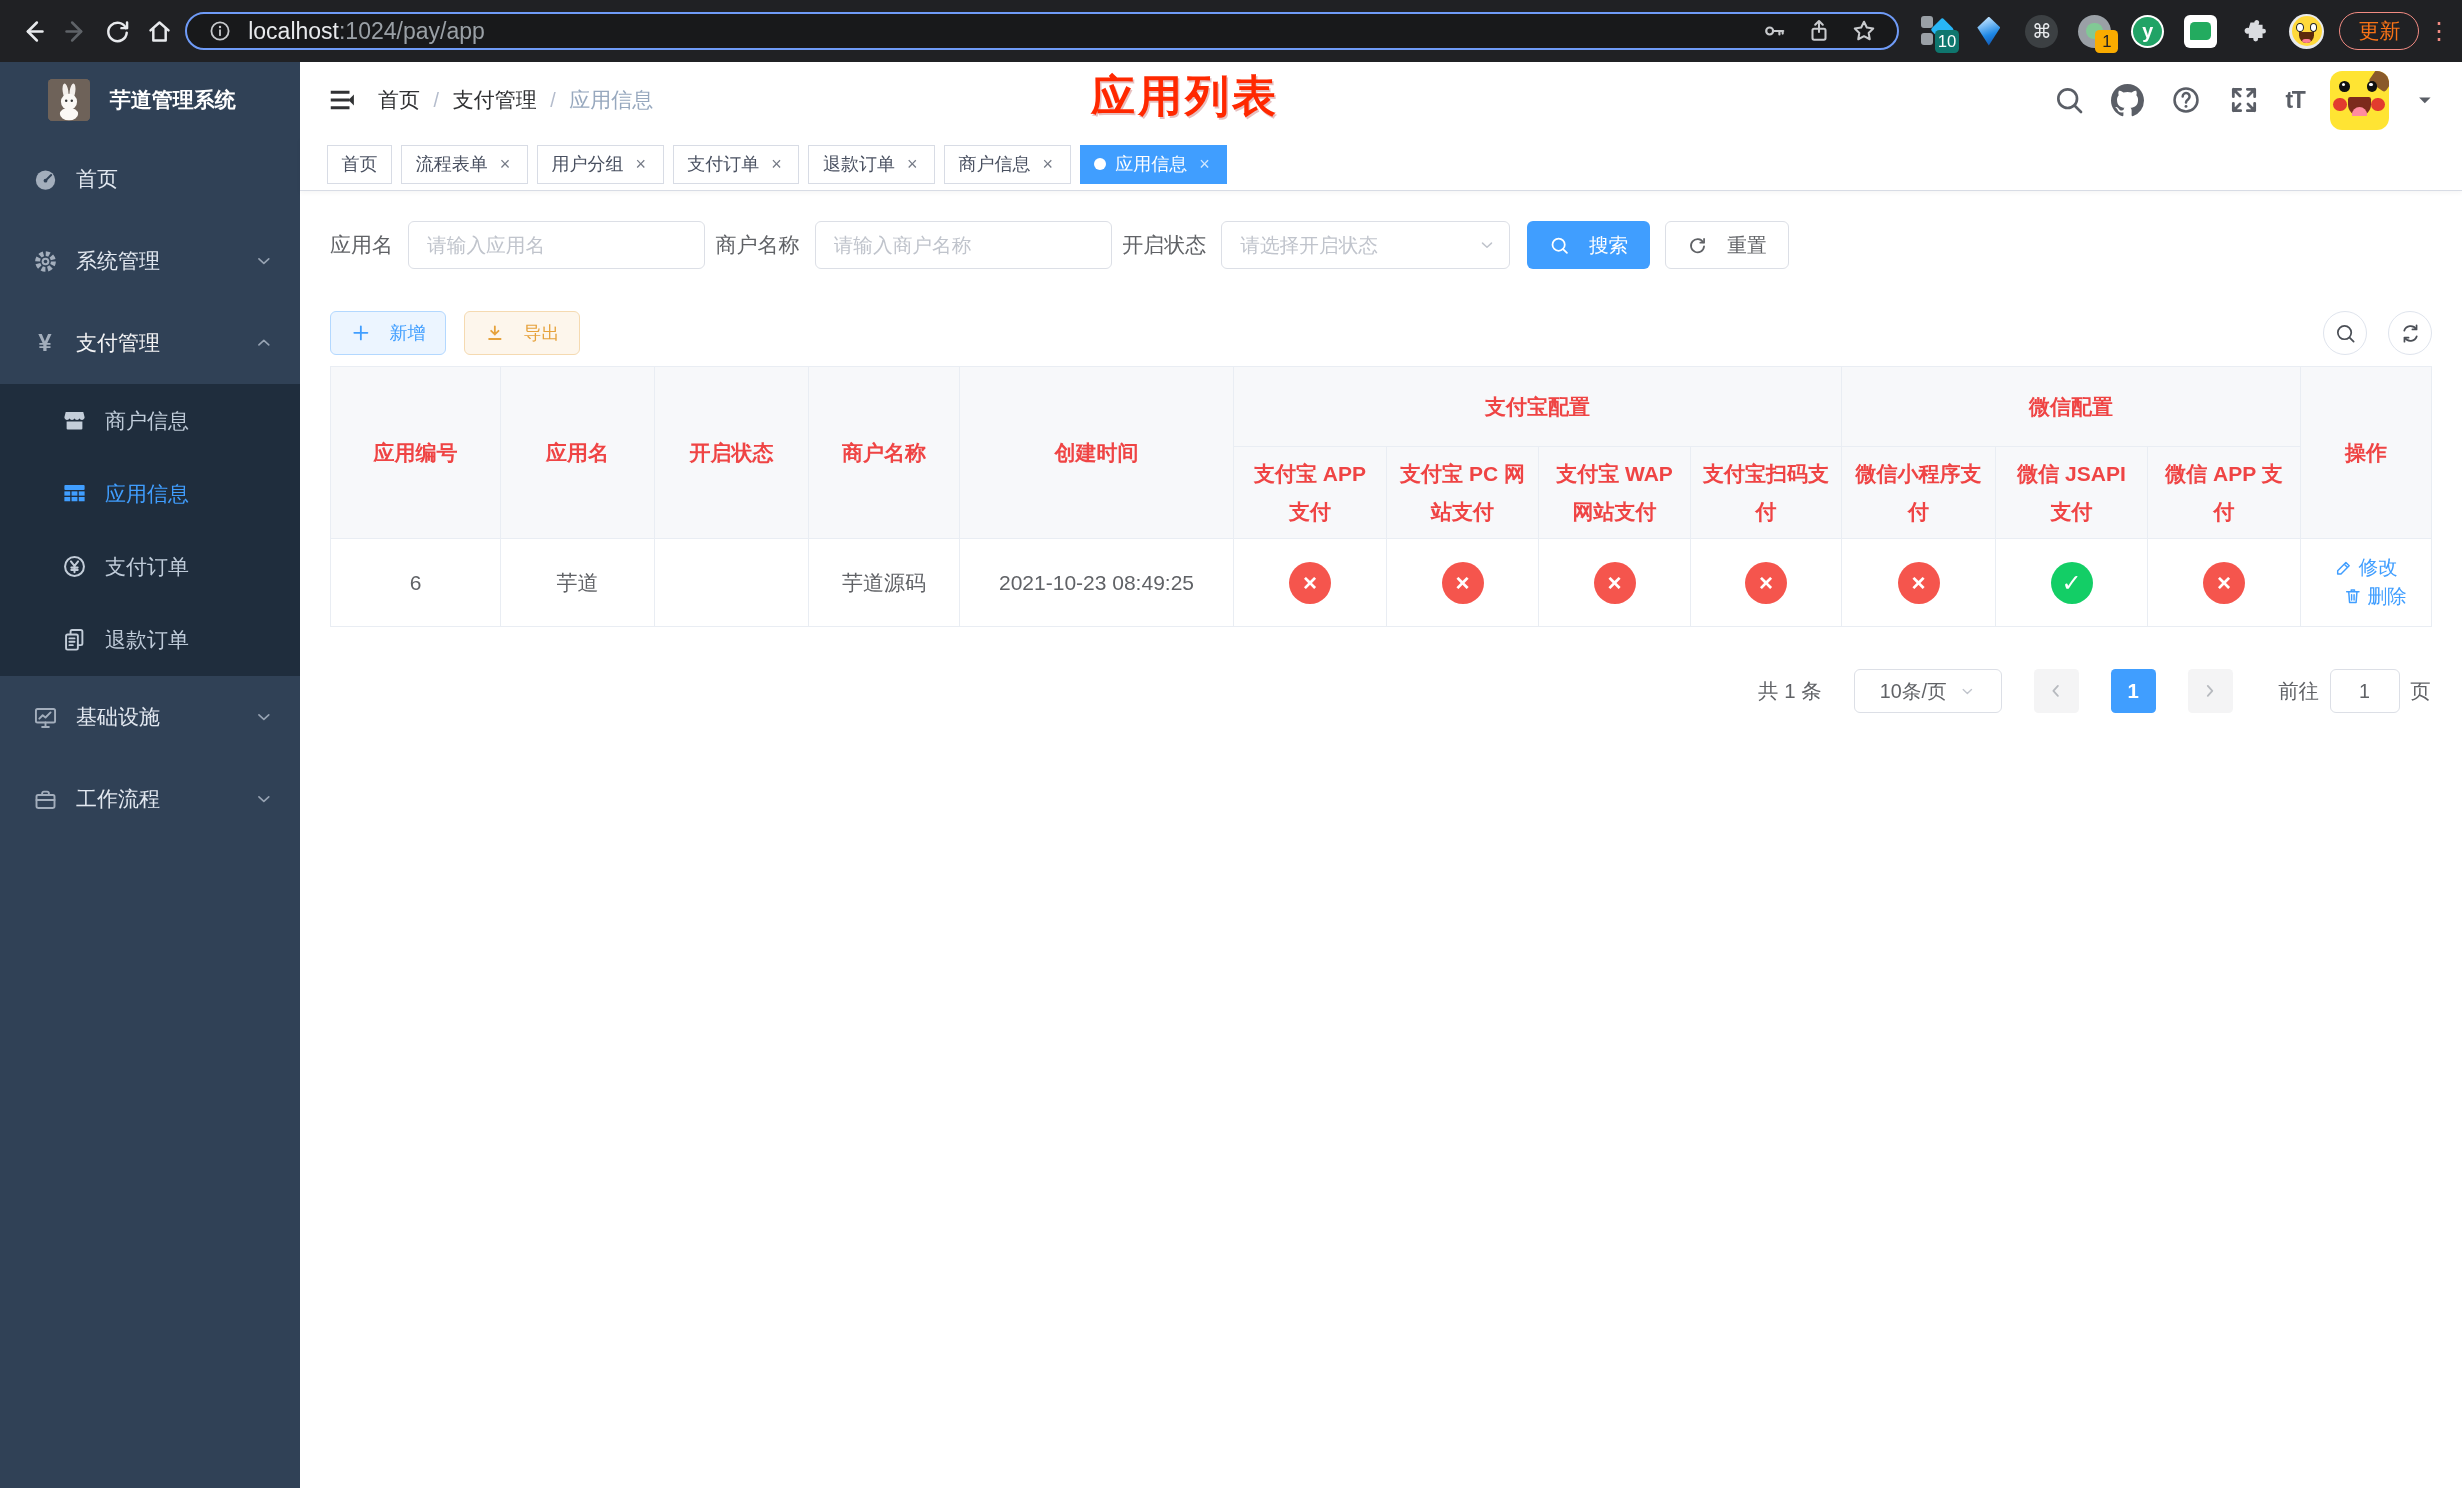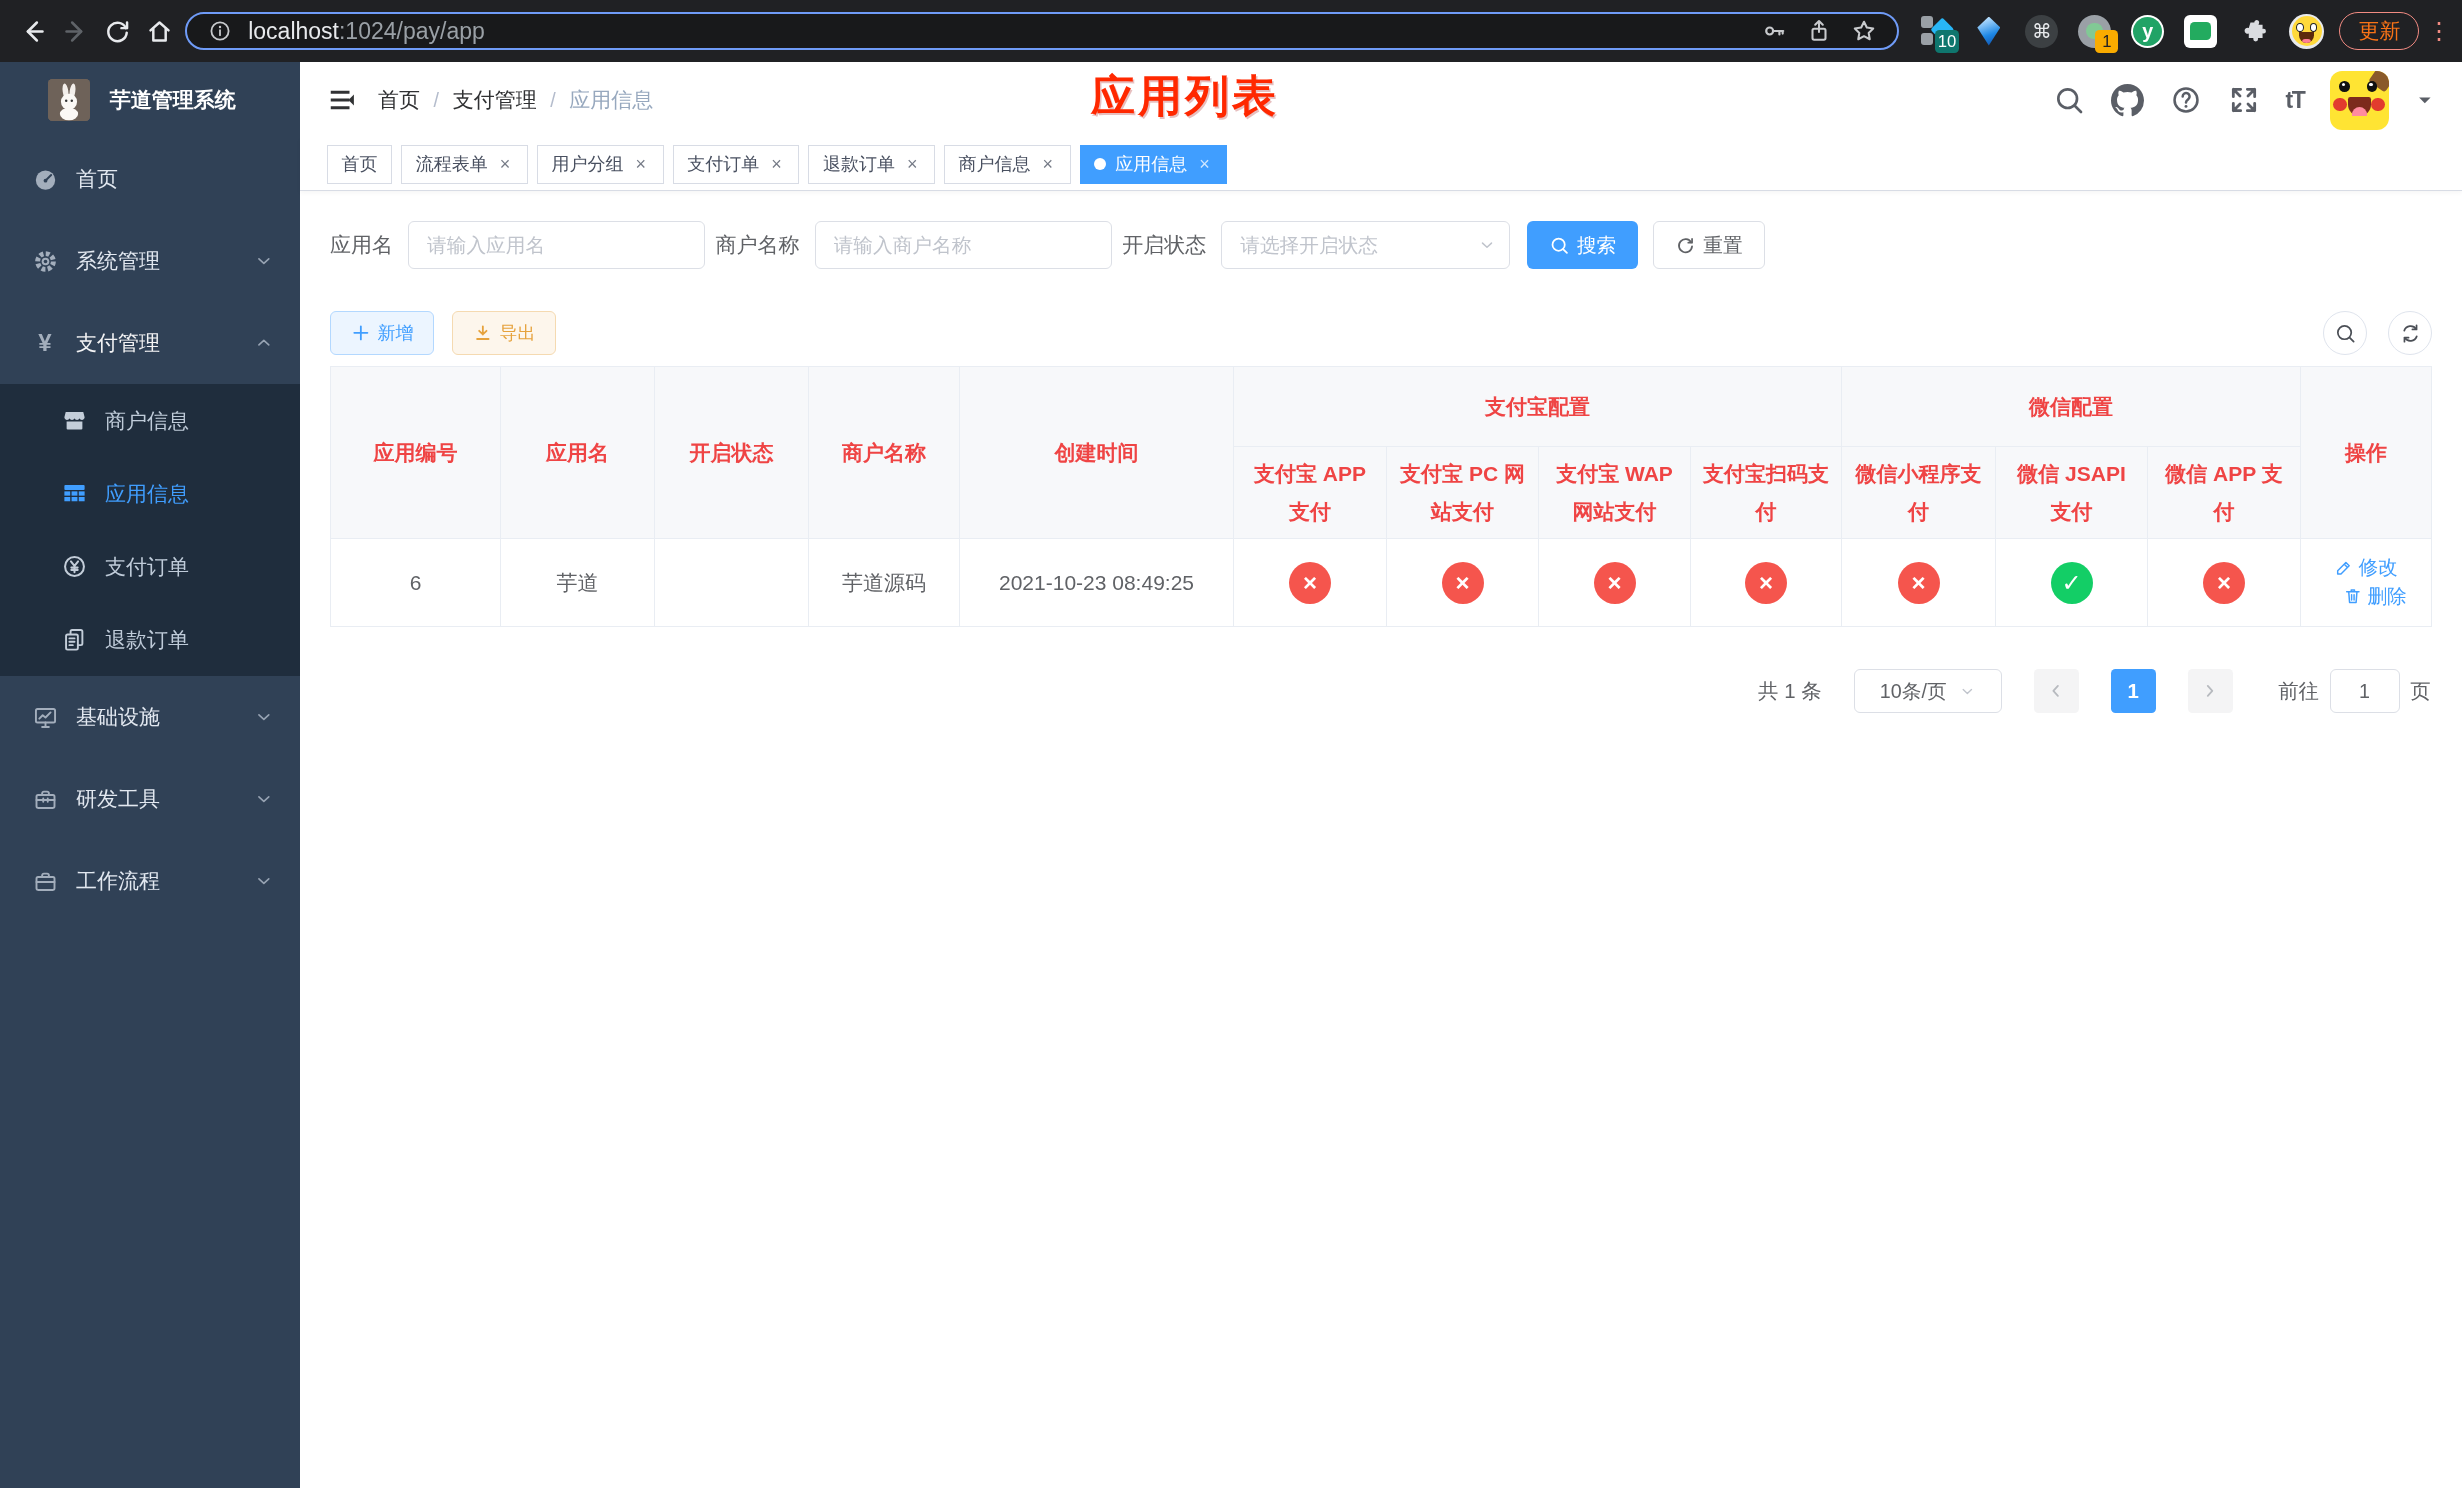--- a/index.html
+++ b/index.html
@@ -97,21 +97,21 @@
   .content { padding:30px 30px 0; }
   .filter-row { display:flex; align-items:center; }
   .f-label { font-size:21px; color:#606266; margin:0 15px 0 10.6px; white-space:nowrap; }
   .f-input { width:297px; height:48px; border:1.5px solid #dcdfe6; border-radius:6px; padding:0 18px;
     font-size:19.7px; color:#606266; outline:none; font-family:inherit; }
   .f-input::placeholder { color:#c0c4cc; }
   .f-select { width:289px; height:48px; border:1.5px solid #dcdfe6; border-radius:6px; padding:0 13.6px 0 18px;
     display:flex; align-items:center; justify-content:space-between; color:#c0c4cc; font-size:19.7px; cursor:pointer; }
   .f-select .sel-chev { color:#c0c4cc; }
   .btn { height:48px; border-radius:6px; display:inline-flex; align-items:center; justify-content:center;
-    gap:7px; font-size:19.7px; cursor:pointer; border:1.5px solid transparent; padding:0 21px; white-space:nowrap; }
+    gap:19px; font-size:19.7px; cursor:pointer; border:1.5px solid transparent; padding:0 21px; white-space:nowrap; }
   .btn-primary { background:#409eff; color:#fff; margin-left:16.7px; }
   .btn-plain { background:#fff; border-color:#dcdfe6; color:#606266; margin-left:15px; }
   .toolbar { margin-top:42px; display:flex; align-items:center; }
   .btn-sm { height:44px; padding:0 19.7px; font-size:18px; }
   .btn-add { background:#ecf5ff; border-color:#b3d8ff; color:#409eff; }
   .btn-export { background:#fdf6ec; border-color:#f5dab1; color:#e6a23c; margin-left:18px; }
   .toolbar .spacer { flex:1; }
   .circle-btn { width:44px; height:44px; border-radius:50%; border:1.5px solid #dfe4ed; background:#fff;
     display:flex; align-items:center; justify-content:center; color:#4b4f56; margin-left:21px; cursor:pointer; }
 
@@ -362,34 +362,20 @@
           </svg>
       </span>
       <span>基础设施</span>
       <span class="chev">
         <svg class="i" width="19.7" height="19.7" viewBox="0 0 24 24" fill="none" stroke="currentColor" stroke-width="2" stroke-linecap="round" stroke-linejoin="round">
             <polyline points="6,9.5 12,15 18,9.5"></polyline>
           </svg>
       </span>
     </div>
 
-    <div class="menu-item">
-      <span class="mi-icon">
-        <svg class="i" width="27" height="27" viewBox="0 0 24 24" fill="none" stroke="currentColor" stroke-width="1.7" stroke-linecap="round" stroke-linejoin="round">
-            <rect x="4" y="8" width="16" height="11.5" rx="1.4"></rect>
-            <path d="M9 8V6.6A1.6 1.6 0 0 1 10.6 5h2.8A1.6 1.6 0 0 1 15 6.6V8 M4 12.5h16 M10 11v3 M14 11v3"></path>
-          </svg>
-      </span>
-      <span>研发工具</span>
-      <span class="chev">
-        <svg class="i" width="19.7" height="19.7" viewBox="0 0 24 24" fill="none" stroke="currentColor" stroke-width="2" stroke-linecap="round" stroke-linejoin="round">
-            <polyline points="6,9.5 12,15 18,9.5"></polyline>
-          </svg>
-      </span>
-    </div>
 
     <div class="menu-item">
       <span class="mi-icon">
         <svg class="i" width="27" height="27" viewBox="0 0 24 24" fill="none" stroke="currentColor" stroke-width="1.7" stroke-linecap="round" stroke-linejoin="round">
             <rect x="4" y="8" width="16" height="11.5" rx="1.4"></rect>
             <path d="M9 8V6.6A1.6 1.6 0 0 1 10.6 5h2.8A1.6 1.6 0 0 1 15 6.6V8 M4 12.5h16"></path>
           </svg>
       </span>
       <span>工作流程</span>
       <span class="chev">

